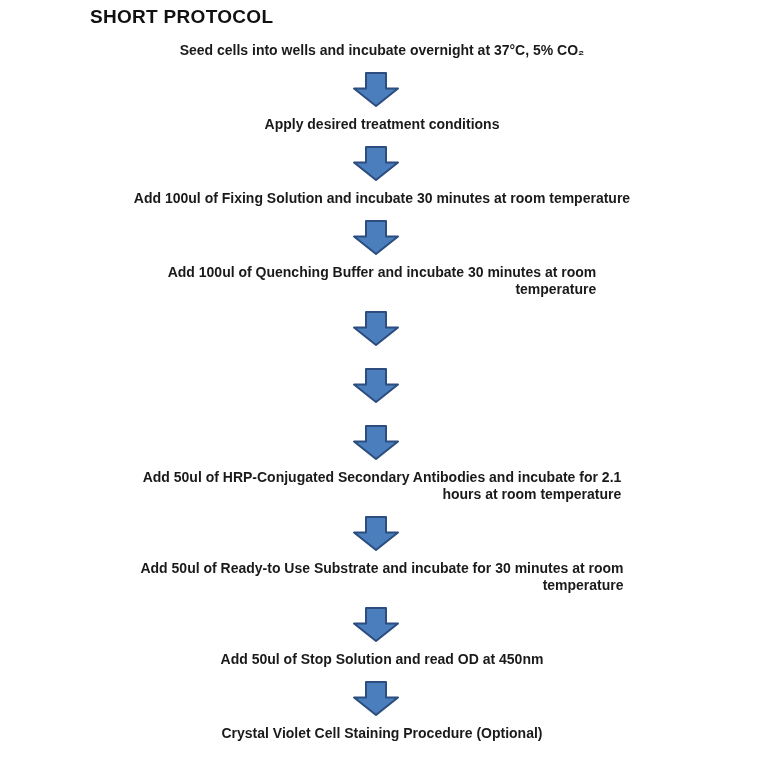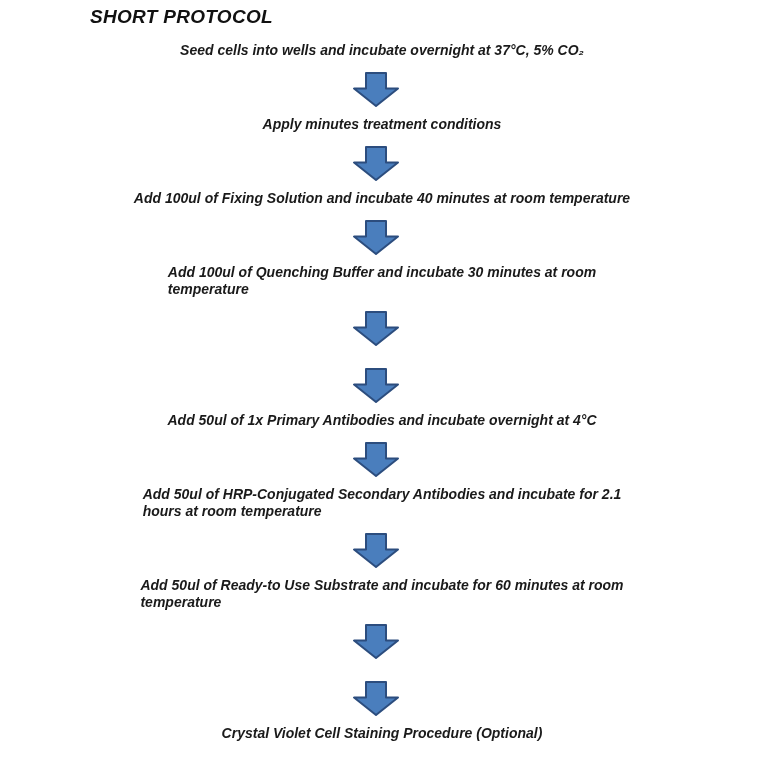--- a/index.html
+++ b/index.html
@@ -10,42 +10,41 @@
   body {
     width: 764px;
     height: 764px;
     overflow: hidden;
     font-family: "Liberation Sans", sans-serif;
   }
   .page {
     width: 764px;
     height: 752px;
     position: relative;
-    font-style: italic;
   }
   .title {
     font-size: 19px;
     font-weight: bold;
     color: #111111;
     letter-spacing: 0.3px;
     margin: 0;
     padding: 6px 0 14px 90px;
   }
   .flow {
     display: flex;
     flex-direction: column;
     align-items: center;
     width: 764px;
   }
   .step {
     font-size: 14px;
     line-height: 17px;
     font-weight: bold;
     color: #1a1a1a;
-    text-align: left;
+    text-align: right;
     white-space: pre-line;
     letter-spacing: 0px;
     max-width: 700px;
   }
   .arrow {
     display: block;
     margin: 13px 0 9px 0;
     position: relative;
     left: -6px;
     flex: none;
@@ -54,48 +53,48 @@
 </head>
 <body>
 
 <div class="page">
   <h1 class="title">SHORT PROTOCOL</h1>
   <div class="flow" id="flow">
       <div class="step">Seed cells into wells and incubate overnight at 37°C, 5% CO₂</div>
       <svg class="arrow" width="46" height="35" viewBox="0 0 46 35">
         <path d="M13 1 L33 1 L33 16.5 L45 16.5 L23 34 L1 16.5 L13 16.5 Z" fill="#4A7EBD" stroke="#2C4D7E" stroke-width="2" stroke-linejoin="round"></path>
       </svg>
-      <div class="step">Apply minutes treatment conditions</div>
+      <div class="step">Apply desired treatment conditions</div>
       <svg class="arrow" width="46" height="35" viewBox="0 0 46 35">
         <path d="M13 1 L33 1 L33 16.5 L45 16.5 L23 34 L1 16.5 L13 16.5 Z" fill="#4A7EBD" stroke="#2C4D7E" stroke-width="2" stroke-linejoin="round"></path>
       </svg>
-      <div class="step">Add 100ul of Fixing Solution and incubate 40 minutes at room temperature</div>
+      <div class="step">Add 100ul of Fixing Solution and incubate 30 minutes at room temperature</div>
       <svg class="arrow" width="46" height="35" viewBox="0 0 46 35">
         <path d="M13 1 L33 1 L33 16.5 L45 16.5 L23 34 L1 16.5 L13 16.5 Z" fill="#4A7EBD" stroke="#2C4D7E" stroke-width="2" stroke-linejoin="round"></path>
       </svg>
       <div class="step">Add 100ul of Quenching Buffer and incubate 30 minutes at room
 temperature</div>
       <svg class="arrow" width="46" height="35" viewBox="0 0 46 35">
         <path d="M13 1 L33 1 L33 16.5 L45 16.5 L23 34 L1 16.5 L13 16.5 Z" fill="#4A7EBD" stroke="#2C4D7E" stroke-width="2" stroke-linejoin="round"></path>
       </svg>
       <svg class="arrow" width="46" height="35" viewBox="0 0 46 35">
         <path d="M13 1 L33 1 L33 16.5 L45 16.5 L23 34 L1 16.5 L13 16.5 Z" fill="#4A7EBD" stroke="#2C4D7E" stroke-width="2" stroke-linejoin="round"></path>
       </svg>
-      <div class="step">Add 50ul of 1x Primary Antibodies and incubate overnight at 4°C</div>
       <svg class="arrow" width="46" height="35" viewBox="0 0 46 35">
         <path d="M13 1 L33 1 L33 16.5 L45 16.5 L23 34 L1 16.5 L13 16.5 Z" fill="#4A7EBD" stroke="#2C4D7E" stroke-width="2" stroke-linejoin="round"></path>
       </svg>
       <div class="step">Add 50ul of HRP-Conjugated Secondary Antibodies and incubate for 2.1
 hours at room temperature</div>
       <svg class="arrow" width="46" height="35" viewBox="0 0 46 35">
         <path d="M13 1 L33 1 L33 16.5 L45 16.5 L23 34 L1 16.5 L13 16.5 Z" fill="#4A7EBD" stroke="#2C4D7E" stroke-width="2" stroke-linejoin="round"></path>
       </svg>
-      <div class="step">Add 50ul of Ready-to Use Substrate and incubate for 60 minutes at room
+      <div class="step">Add 50ul of Ready-to Use Substrate and incubate for 30 minutes at room
 temperature</div>
       <svg class="arrow" width="46" height="35" viewBox="0 0 46 35">
         <path d="M13 1 L33 1 L33 16.5 L45 16.5 L23 34 L1 16.5 L13 16.5 Z" fill="#4A7EBD" stroke="#2C4D7E" stroke-width="2" stroke-linejoin="round"></path>
       </svg>
+      <div class="step">Add 50ul of Stop Solution and read OD at 450nm</div>
       <svg class="arrow" width="46" height="35" viewBox="0 0 46 35">
         <path d="M13 1 L33 1 L33 16.5 L45 16.5 L23 34 L1 16.5 L13 16.5 Z" fill="#4A7EBD" stroke="#2C4D7E" stroke-width="2" stroke-linejoin="round"></path>
       </svg>
       <div class="step">Crystal Violet Cell Staining Procedure (Optional)</div>
     </div>
 </div>
 
 </body></html>

